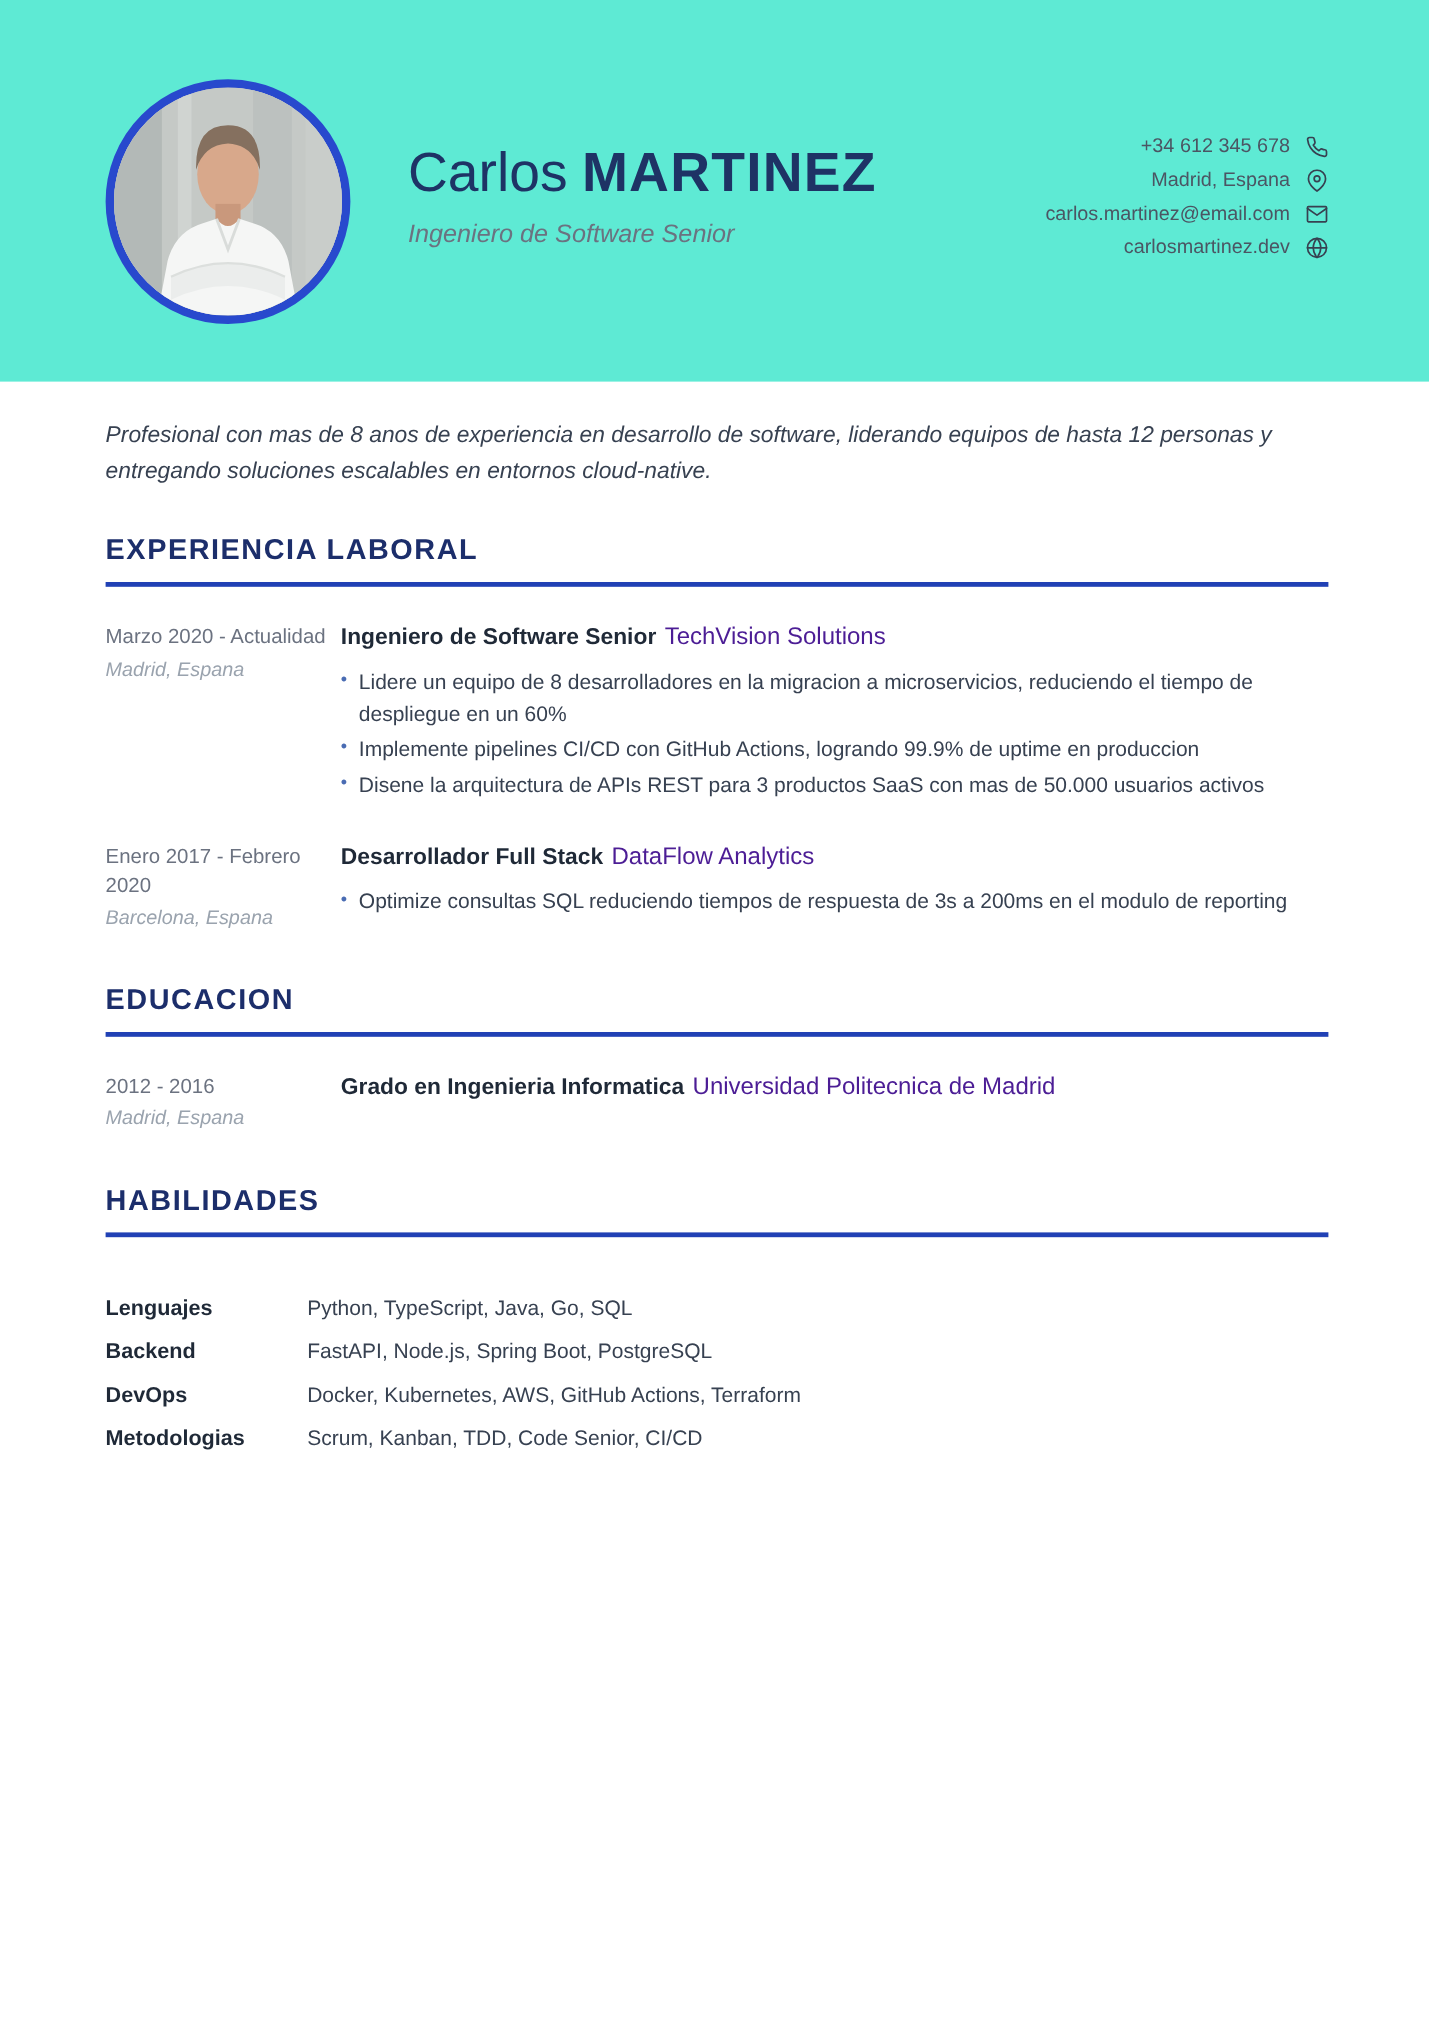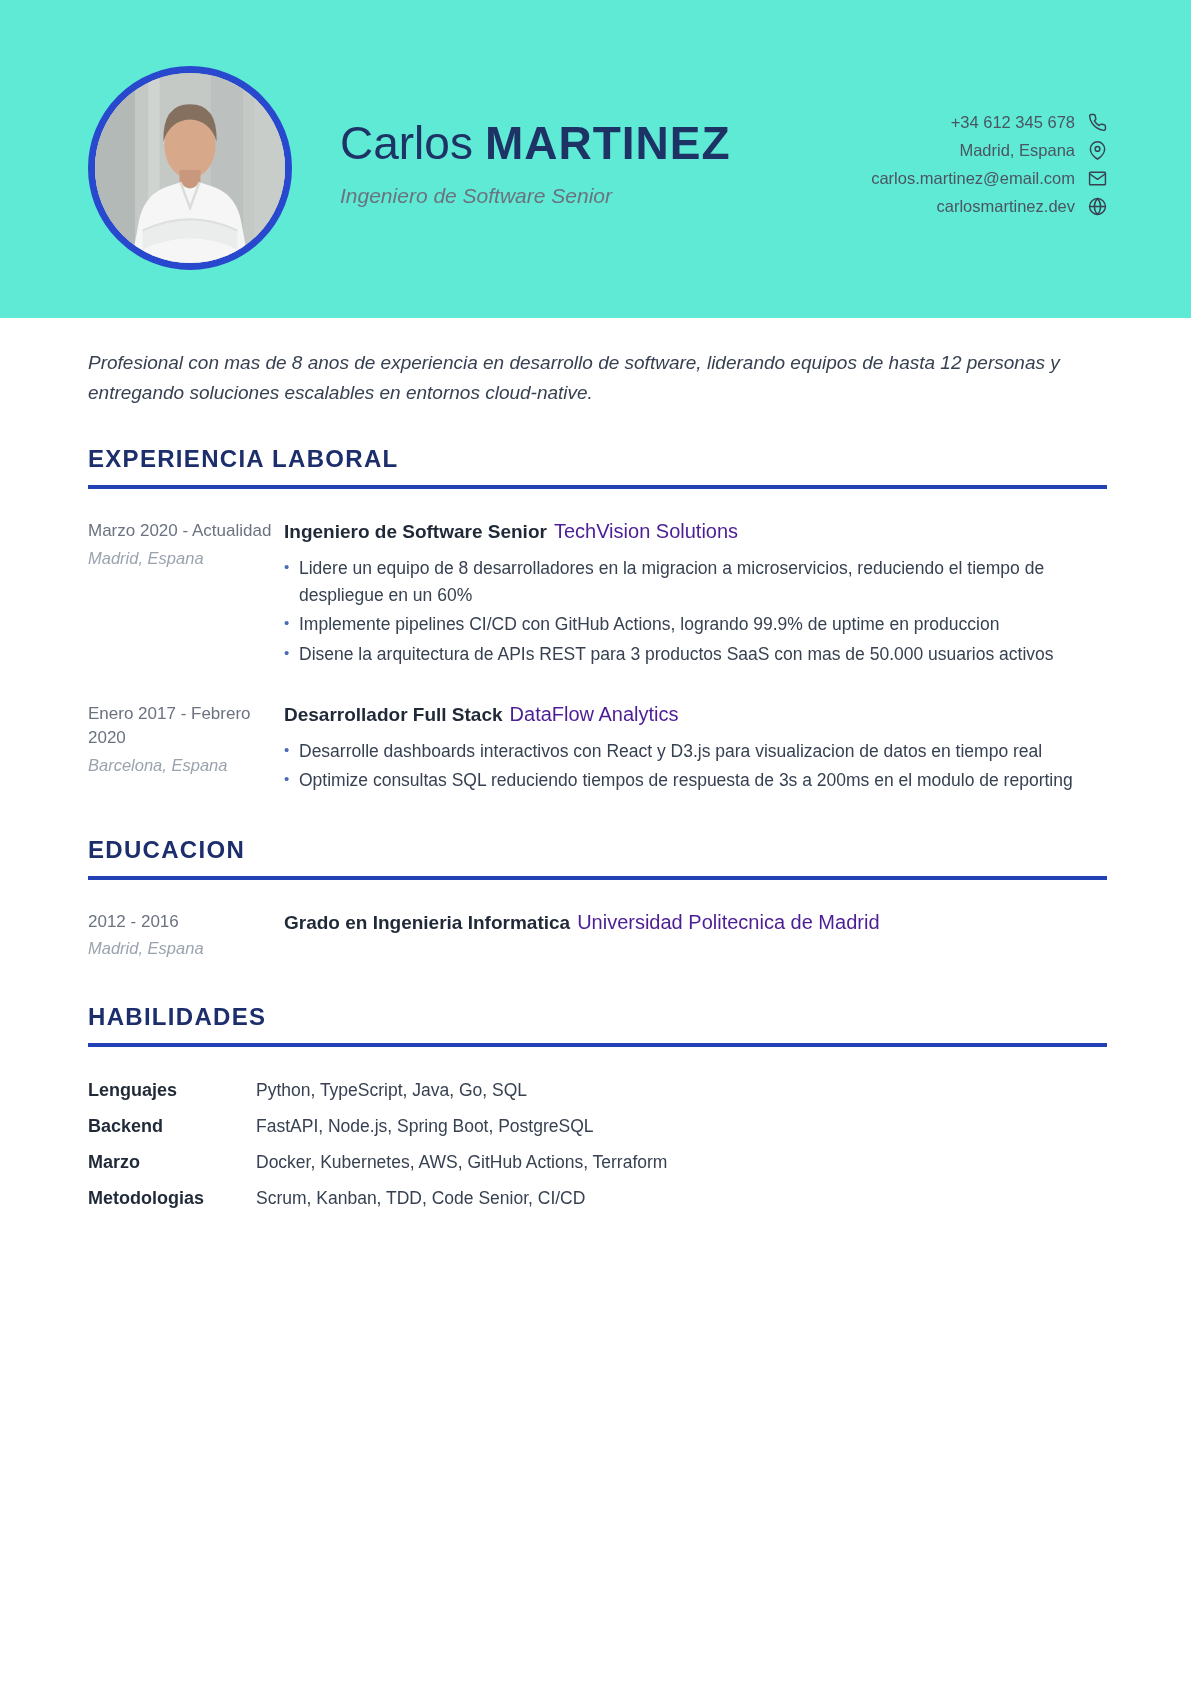--- a/index.html
+++ b/index.html
@@ -49,21 +49,21 @@
   .entry-loc { font-style: italic; color: #9aa3ae; margin-top: 3px; font-size: 16.5px; }
   .entry-right { flex: 1; min-width: 0; }
   .entry-title { font-size: 19px; line-height: 1.25; }
   .role { font-weight: 700; color: #1f2937; }
   .company { color: #4c1d95; font-size: 20px; margin-left: 7px; }
 
   .bullets { list-style: none; margin: 11px 0 0; padding: 0; }
   .bullets li { position: relative; padding-left: 15px; font-size: 17.5px; line-height: 1.52; color: #374151; margin-top: 3px; }
   .bullets li::before { content: "\2022"; position: absolute; left: 0; top: 1px; color: #4a6cb3; font-size: 15px; }
 
-  .skills { margin-top: 33px; }
+  .skills { margin-top: 49px; }
   .skill-row { display: flex; align-items: baseline; margin-bottom: 15px; }
   .skill-label { width: 168px; flex: none; font-weight: 700; font-size: 18px; color: #1f2937; }
   .skill-value { font-size: 17.5px; color: #374151; }
 </style>
 </head>
 <body>
 
 <div class="header">
 
   <div class="photo-ring">
@@ -158,21 +158,20 @@
     <div class="entry">
       <div class="entry-left">
         <div class="entry-dates">Enero 2017 - Febrero 2020</div>
         <div class="entry-loc">Barcelona, Espana</div>
       </div>
       <div class="entry-right">
         <div class="entry-title">
           <span class="role">Desarrollador Full Stack</span><span class="company">DataFlow Analytics</span>
         </div>
         <ul class="bullets">
-          <li>Desarrolle dashboards interactivos con React y D3.js para visualizacion de datos en tiempo real</li>
           <li>Optimize consultas SQL reduciendo tiempos de respuesta de 3s a 200ms en el modulo de reporting</li>
         </ul>
       </div>
     </div>
   </div>
 
   <div class="section tight">
     <div class="section-heading">EDUCACION</div>
     <div class="rule"></div>
 
@@ -196,21 +195,21 @@
     <div class="skills">
       <div class="skill-row">
         <div class="skill-label">Lenguajes</div>
         <div class="skill-value">Python, TypeScript, Java, Go, SQL</div>
       </div>
       <div class="skill-row">
         <div class="skill-label">Backend</div>
         <div class="skill-value">FastAPI, Node.js, Spring Boot, PostgreSQL</div>
       </div>
       <div class="skill-row">
-        <div class="skill-label">Marzo</div>
+        <div class="skill-label">DevOps</div>
         <div class="skill-value">Docker, Kubernetes, AWS, GitHub Actions, Terraform</div>
       </div>
       <div class="skill-row">
         <div class="skill-label">Metodologias</div>
         <div class="skill-value">Scrum, Kanban, TDD, Code Senior, CI/CD</div>
       </div>
     </div>
   </div>
 
 </div>

